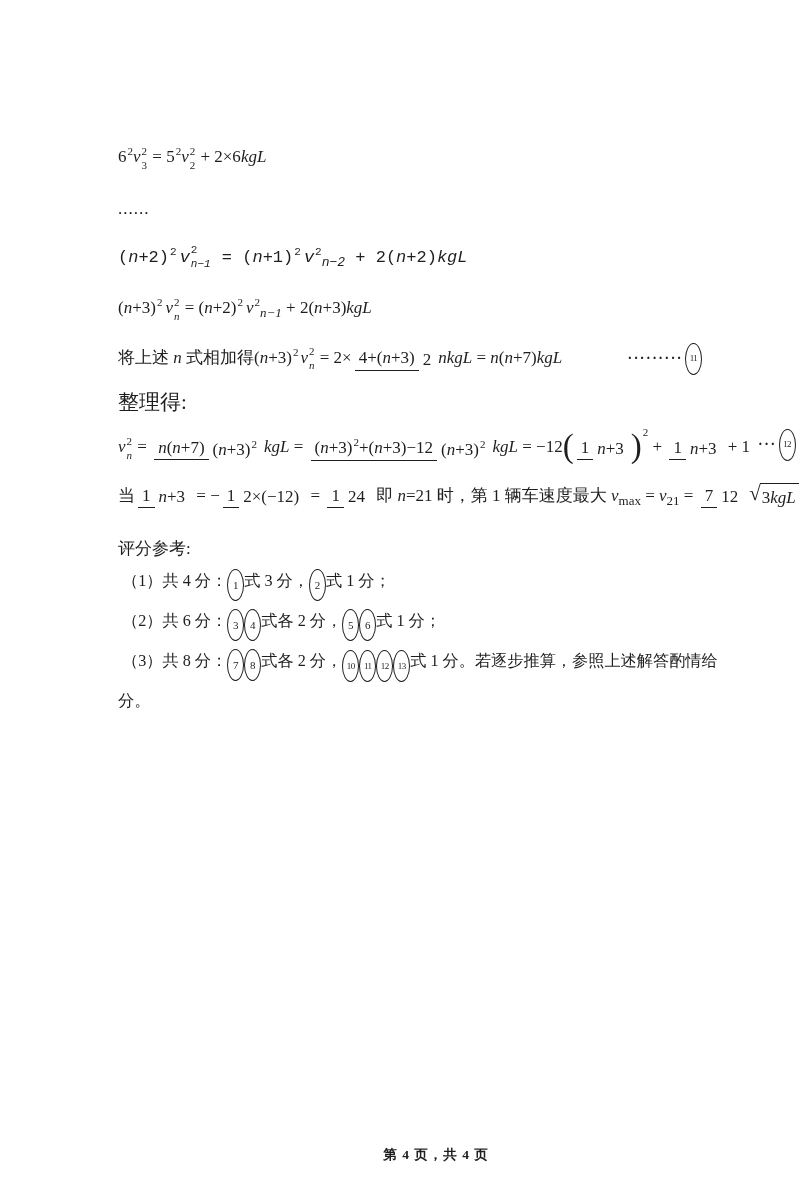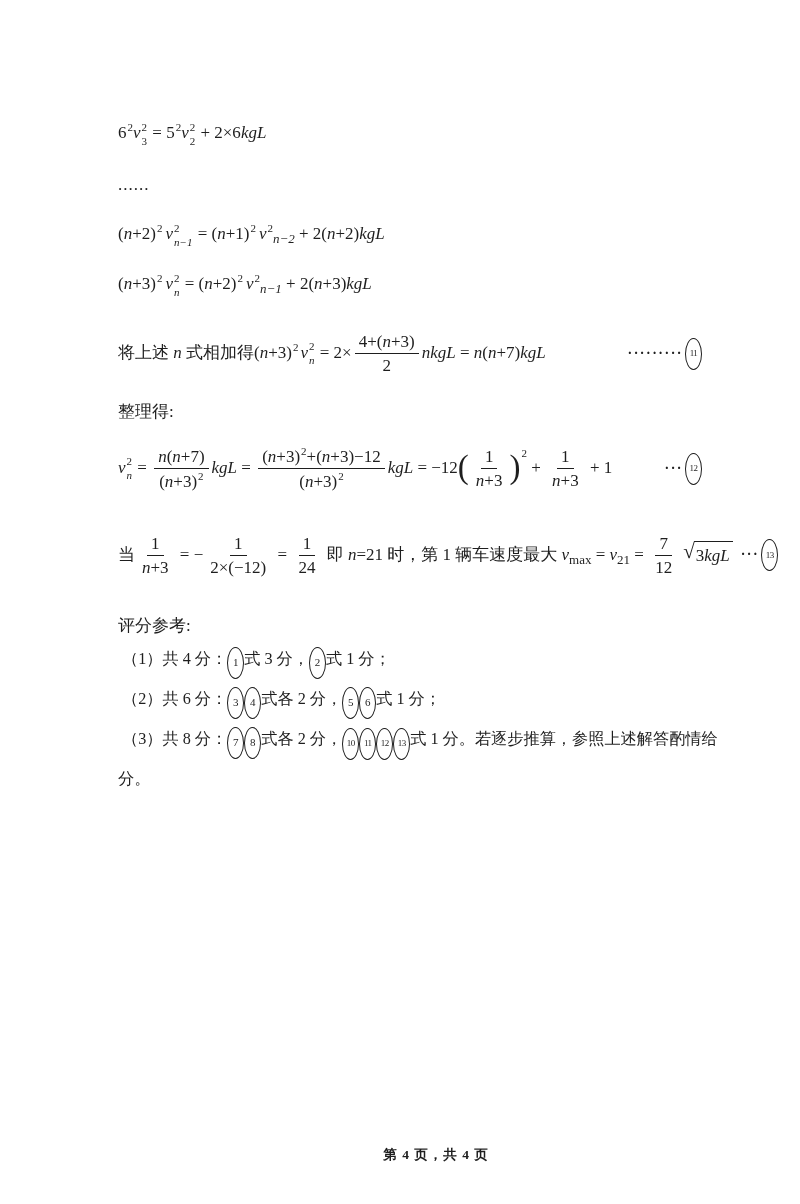--- a/index.html
+++ b/index.html
@@ -1,50 +1,50 @@
 <!DOCTYPE html>
 <html><head>
 <meta charset="utf-8">
 <style>
   html,body{margin:0;padding:0;}
   body{
     width:800px;height:1204px;position:relative;overflow:hidden;
     background:#ffffff;color:#1e1e1e;
     font-family:"Liberation Serif","DejaVu Serif",serif;
   }
-  #doc-lines{position:absolute;left:118px;top:120px;width:584px;}
+  #doc-lines{position:absolute;left:118px;top:144px;width:584px;}
   .line{display:flex;align-items:center;font-size:17px;line-height:1.45;color:#1e1e1e;}
   .math{white-space:nowrap;}
   .t-it{font-style:italic;}
   .m-sup{font-size:11px;vertical-align:7px;margin-left:1px;}
   .m-sup.hi{vertical-align:16px;}
   .m-sub{font-size:13px;vertical-align:-4px;}
   .m-ss{display:inline-flex;flex-direction:column;align-items:flex-start;justify-content:space-between;
         height:25px;font-size:11px;line-height:1;vertical-align:middle;margin:0 1px;}
-  .m-frac{display:inline-flex;flex-direction:column;align-items:center;vertical-align:middle;
-          margin:12px 3px;line-height:1.25;text-align:center;}
+  .m-frac{display:inline-flex;flex-direction:row;align-items:center;vertical-align:middle;
+          margin:4px 3px;line-height:1.25;text-align:center;}
   .m-frac .num{padding:0 4px 1px;border-bottom:1.4px solid currentColor;}
   .m-frac .den{padding:1px 4px 0;}
   .m-big{font-size:33px;line-height:0;vertical-align:middle;position:relative;top:-2px;font-weight:300;}
   .m-sqrt{display:inline-flex;align-items:flex-start;vertical-align:middle;margin-left:4px;}
   .m-sqrt .rad{font-size:21px;line-height:1;margin-right:-1px;}
   .m-sqrt .arg{border-top:1.4px solid currentColor;padding:2px 3px 0 2px;}
   .m-gap{display:inline-block;}
   .m-circ{display:inline-flex;align-items:center;justify-content:center;box-sizing:border-box;
           width:17px;height:32px;border:1.3px solid currentColor;border-radius:50%;
           font-size:11px;line-height:1;vertical-align:-3px;margin:0 0;flex:none;text-align:right;}
   .m-circ.two{font-size:9px;letter-spacing:-0.6px;}
   .lead{margin-left:auto;display:inline-flex;align-items:center;gap:2px;padding-left:8px;}
   .lead .dots{font-weight:700;letter-spacing:1.5px;font-size:14px;}
   
   .line[data-name="line-ellipsis"]{margin-top:26px;letter-spacing:1px;}
-  .line[data-name="line-eq-n2"]{margin-top:24px;}
+  .line[data-name="line-eq-n2"]{margin-top:24px;font-family:Liberation Mono, monospace;}
   .line[data-name="line-eq-n3"]{margin-top:22px;align-items:flex-end;}
   .line[data-name="line-eq-sum"]{margin-top:20px;}
-  .line[data-name="line-simplify-label"]{margin-top:12px;font-size:17px;}
+  .line[data-name="line-simplify-label"]{margin-top:12px;font-size:21px;}
   .line[data-name="line-eq-vn"]{margin-top:8px;}
   .line[data-name="line-eq-max"]{margin-top:16px;}
   .line[data-name="line-scoring-title"]{margin-top:24px;font-size:17px;}
   .line[data-name="line-score-1"],
   .line[data-name="line-score-2"],
   .line[data-name="line-score-3"]{margin-top:8px;padding-left:4px;font-size:16.2px;}
   .line[data-name="line-score-3-cont"]{margin-top:8px;font-size:16.2px;}
   #page-footer{
     position:absolute;top:1146px;left:0;width:100%;box-sizing:border-box;
     text-align:center;padding-left:72px;

